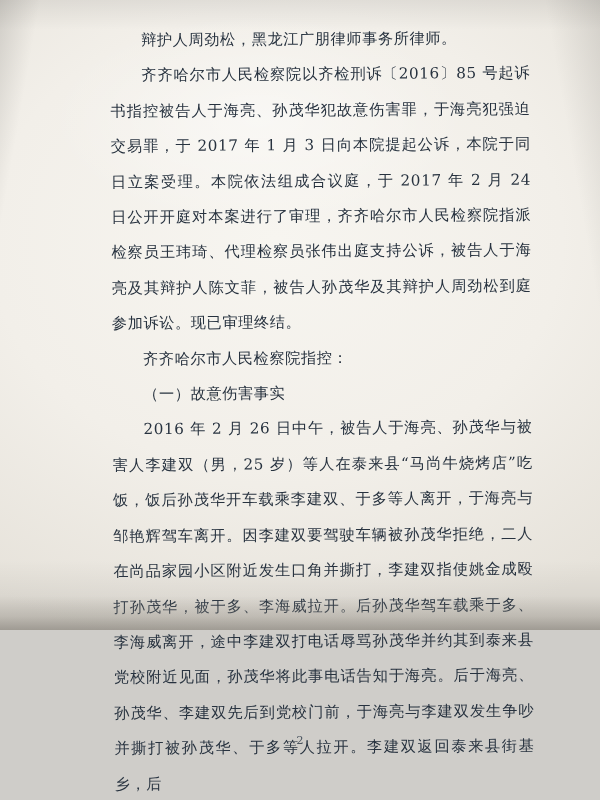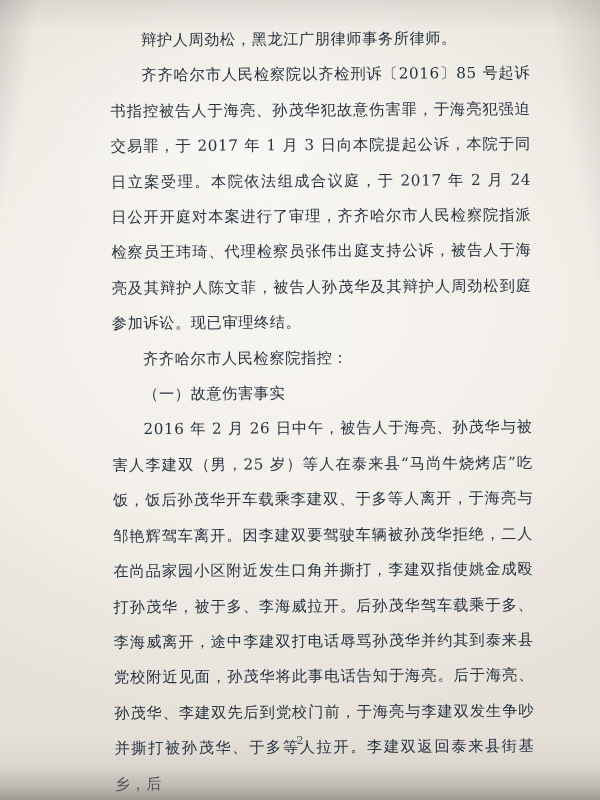--- a/index.html
+++ b/index.html
@@ -9,21 +9,21 @@
   body {
     width: 600px;
     height: 800px;
     overflow: hidden;
     background: #cfcdc9;
     font-family: "DejaVu Serif", serif;
   }
   .page-photo {
     position: relative;
     width: 600px;
-    height: 800px;
+    height: 630px;
     background: #efece6;
     
     background-image:
       linear-gradient(100deg, rgba(0,0,0,0.12) 0px, rgba(0,0,0,0.0) 40px),
       linear-gradient(260deg, rgba(0,0,0,0.10) 0px, rgba(0,0,0,0.0) 55px),
       linear-gradient(180deg, rgba(0,0,0,0.07) 0px, rgba(0,0,0,0.0) 30px),
       linear-gradient(0deg, rgba(0,0,0,0.10) 0px, rgba(0,0,0,0.0) 70px),
       radial-gradient(ellipse 520px 420px at 46% 38%, #f7f5f0 0%, #f2efe9 55%, #e6e2da 100%);
     box-sizing: border-box;
   }

